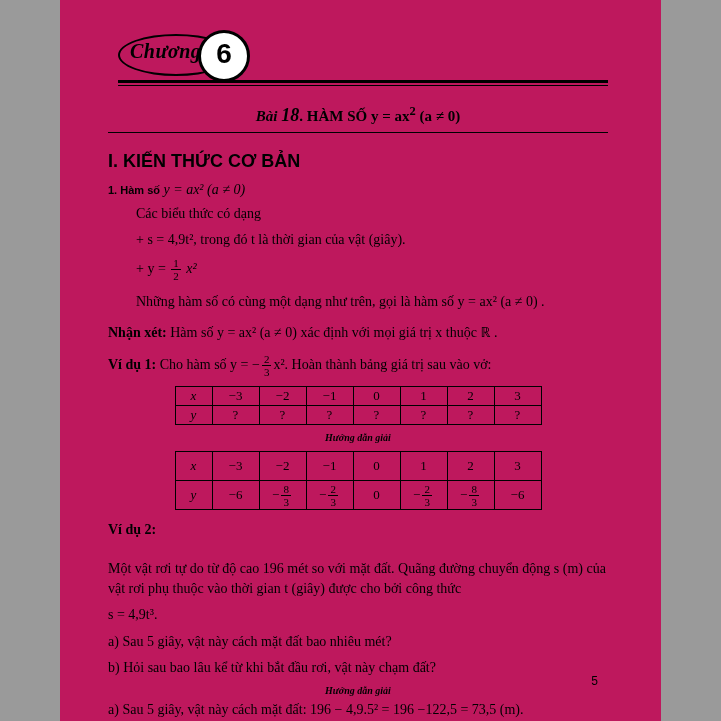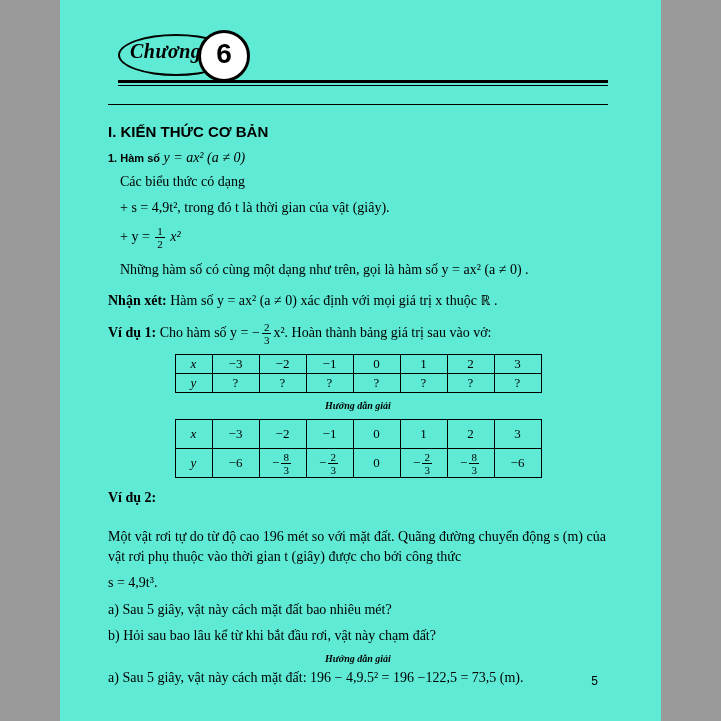--- a/index.html
+++ b/index.html
@@ -12,21 +12,21 @@
     background: #9a9a9a;
     font-family: "Liberation Serif", serif;
     overflow: hidden;
   }
   .page {
     position: absolute;
     left: 60px;
     top: 0;
     width: 601px;
     height: 721px;
-    background: #5eead4;
+    background: #be185d;
   }
   .page-inner {
     position: absolute;
     left: 48px;
     top: 22px;
     width: 500px;
     height: 680px;
   }
 
   
@@ -122,33 +122,33 @@
     margin-top: 6px;
     border-top: 1.6px solid #000;
     width: 100%;
   }
 
   
   .section-title {
     margin-top: 12px;
     font-family: "Liberation Sans", sans-serif;
     font-weight: bold;
-    font-size: 15px;
+    font-size: 18px;
   }
   .sub-title {
     margin-top: 10px;
     font-size: 14px;
   }
   .sub-title b { font-family: "Liberation Sans", sans-serif; font-size: 11px; }
   p.t {
     margin: 6px 0 0 0;
     font-size: 14px;
     line-height: 1.45;
   }
-  p.indent { margin-left: 12px; }
+  p.indent { margin-left: 28px; }
   .bold-lbl { font-weight: bold; }
   i.v { font-style: italic; }
 
   
   .frac {
     display: inline-block;
     vertical-align: middle;
     text-align: center;
     font-size: 11px;
     line-height: 1.12;
@@ -208,20 +208,24 @@
         <div class="badge-word">Chương</div>
         <div class="badge-num-wrap">
           <span class="badge-num">6</span>
         </div>
       </div>
       <div class="head-rule"></div>
       <div class="head-rule-thin"></div>
     </div>
 
     <div class="lesson">
+      <div class="lesson-text">
+        <span class="bai">Bài</span>
+        <span class="num bai">18</span><span>. HÀM SỐ y = ax</span><sup>2</sup><span> (a ≠ 0)</span>
+      </div>
       <div class="lesson-rule"></div>
     </div>
 
     <div class="section-title">I. KIẾN THỨC CƠ BẢN</div>
 
     <div class="sub-title">
       <b>1. Hàm số</b>
       <i class="v">y = ax² (a ≠ 0)</i>
     </div>
 

